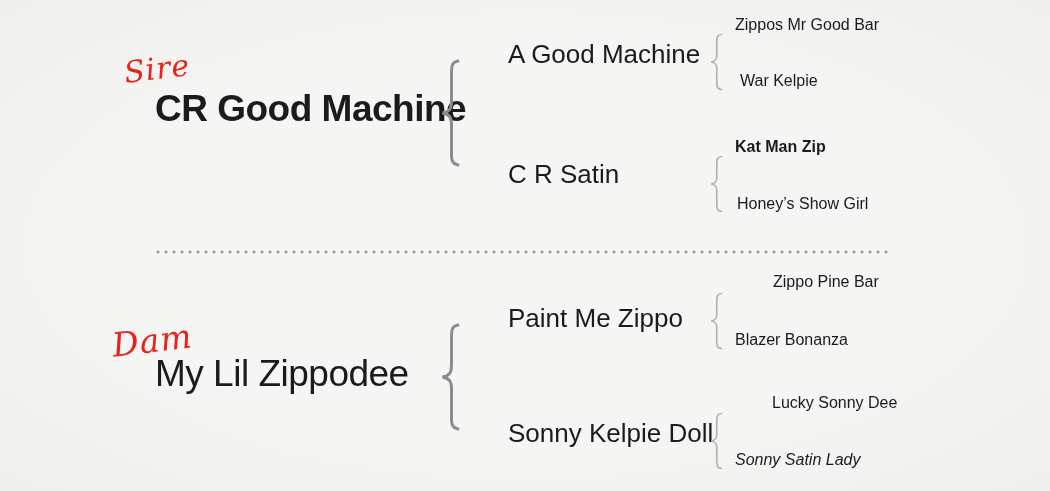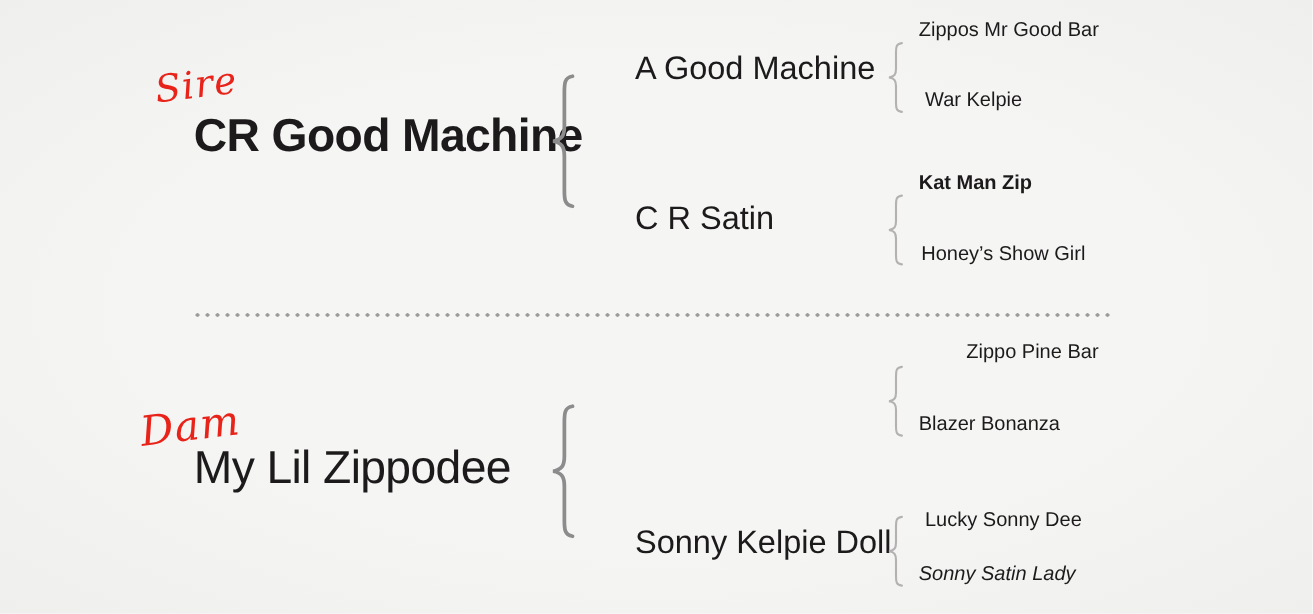--- a/index.html
+++ b/index.html
@@ -37,21 +37,21 @@
   .g2-0{left:480px;top:41px;}
   .g2-1{left:480px;top:161px;}
   .g2-2{left:480px;top:305px;}
   .g2-3{left:480px;top:420px;}
   .g3-0{left:735px;top:17px;}
   .g3-1{left:740px;top:73px;}
   .g3-2{left:735px;top:139px;font-weight:bold;}
   .g3-3{left:737px;top:196px;}
   .g3-4{left:773px;top:274px;}
   .g3-5{left:735px;top:332px;}
-  .g3-6{left:740px;top:395px;margin-top:14px;}
+  .g3-6{left:772px;top:395px;}
   .g3-7{left:735px;top:452px;font-style:italic;}
   .brace{position:absolute;}
   .brace svg{display:block;}
   .brace-big-sire{left:438px;top:59px;}
   .brace-big-dam{left:438px;top:323px;}
   .brace-sm-0{left:708px;top:33px;}
   .brace-sm-1{left:708px;top:155px;}
   .brace-sm-2{left:708px;top:292px;}
   .brace-sm-3{left:708px;top:412px;}
   .divider{
@@ -98,20 +98,21 @@
 
   <div class="abs script dam-label">Dam</div>
   <div class="abs gen1 dam-name">My Lil Zippodee</div>
 
   <div class="brace brace-big-dam">
     <svg width="25" height="108" viewBox="0 0 25 108" fill="none">
       <path d="M20 2 C13.5 3 13.5 8 13.5 15 L13.5 42 C13.5 49.5 11.5 52.8 4.5 54 C11.5 55.2 13.5 58.5 13.5 66 L13.5 93 C13.5 100 13.5 105 20 106" stroke="#8c8c8c" stroke-width="3" stroke-linecap="round"></path>
     </svg>
   </div>
 
+  <div class="abs gen2 g2-2">Paint Me Zippo</div>
   <div class="abs gen2 g2-3">Sonny Kelpie Doll</div>
 
   <div class="brace brace-sm-2">
     <svg width="17" height="58" viewBox="0 0 17 58" fill="none">
       <path d="M13.5 1.5 C8.8 2 8.8 4.8 8.8 9 L8.8 22 C8.8 26.5 7.6 28.4 3.2 29 C7.6 29.6 8.8 31.5 8.8 36 L8.8 49 C8.8 53.2 8.8 56 13.5 56.5" stroke="#b3b2b1" stroke-width="1.7" stroke-linecap="round"></path>
     </svg>
   </div>
   <div class="brace brace-sm-3">
     <svg width="17" height="58" viewBox="0 0 17 58" fill="none">
       <path d="M13.5 1.5 C8.8 2 8.8 4.8 8.8 9 L8.8 22 C8.8 26.5 7.6 28.4 3.2 29 C7.6 29.6 8.8 31.5 8.8 36 L8.8 49 C8.8 53.2 8.8 56 13.5 56.5" stroke="#b3b2b1" stroke-width="1.7" stroke-linecap="round"></path>

